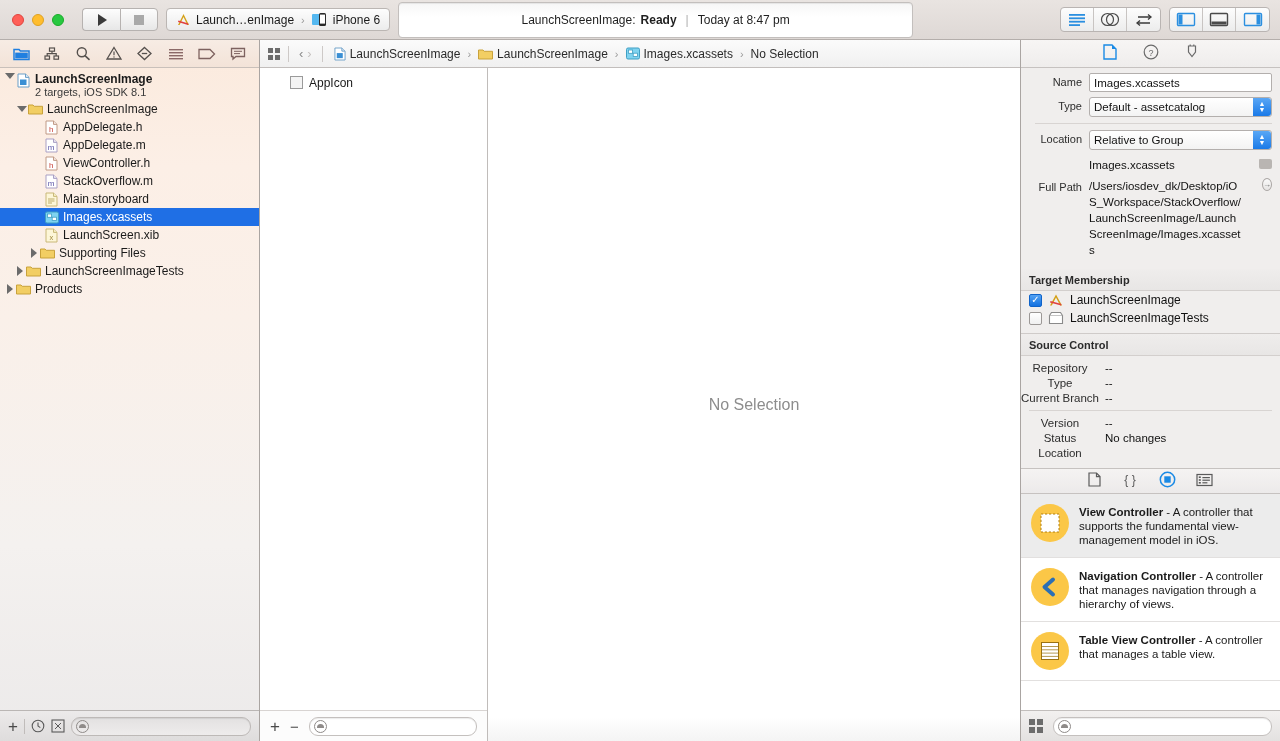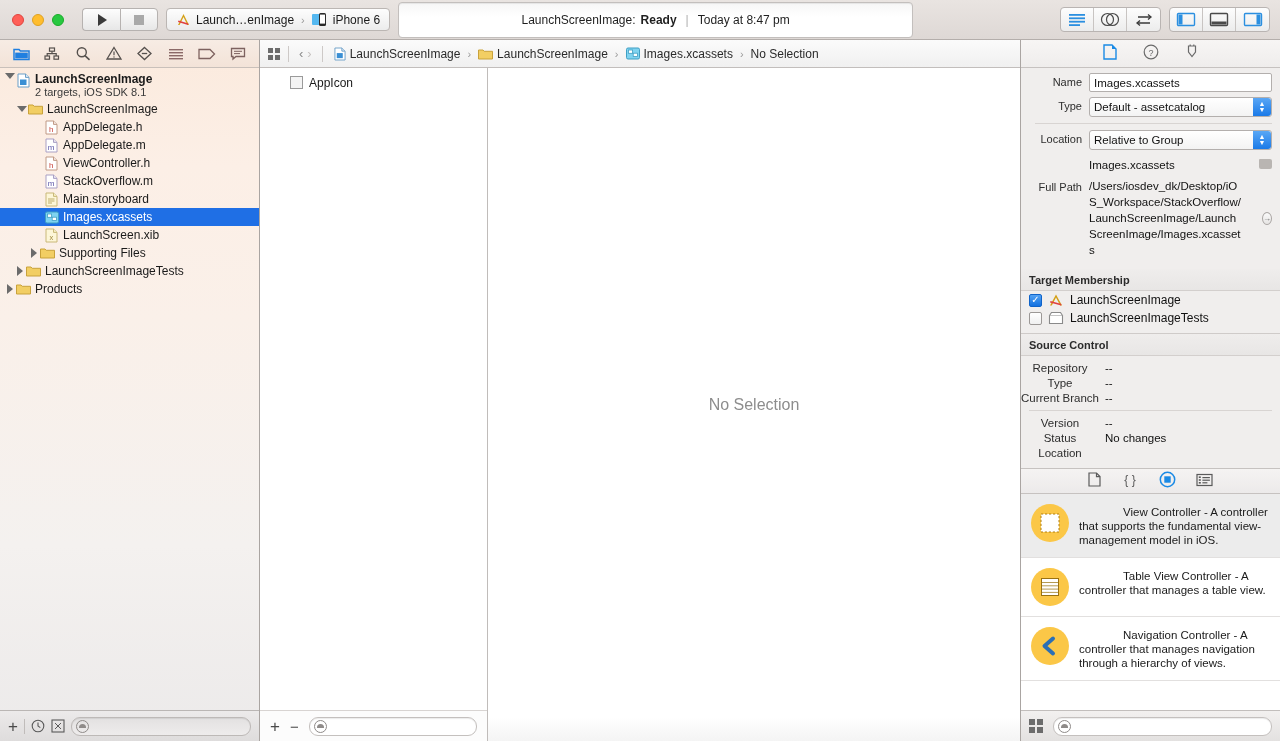--- a/index.html
+++ b/index.html
@@ -229,21 +229,21 @@
     height: 26px; flex: 0 0 26px; display: flex; align-items: center; justify-content: center; gap: 20px;
     background: linear-gradient(to bottom,#f5f3f2,#eceaea);
     border-top: 1px solid #c6c2c0; border-bottom: 1px solid #c6c2c0;
   }
   .lib-list { flex: 1; overflow: hidden; background: #fff; }
   .lib-item { display: flex; gap: 10px; padding: 10px 8px 10px 10px; border-bottom: 1px solid #e2e0df; }
   .lib-item.sel { background: #ececec; }
   .lib-ico { width: 38px; height: 38px; border-radius: 50%; background: #fbc747; flex: 0 0 38px;
     display: flex; align-items: center; justify-content: center; }
   .lib-txt { font-size: 11.5px; line-height: 14px; color: #1a1a1a; padding-top: 1px; }
-  .lib-txt b { font-weight: normal; margin-left: 44px; }
+  .lib-txt b { font-weight: bold; }
   .lib-bottom {
     height: 31px; flex: 0 0 31px; display: flex; align-items: center; gap: 10px; padding: 0 8px;
     background: linear-gradient(to bottom,#f2f0ef,#e3e1e0); border-top: 1px solid #c2bebc;
   }
   .grid4 { display: grid; grid-template-columns: 6px 6px; grid-template-rows: 6px 6px; gap: 2px; }
   .grid4 i { background: #6c6c6c; display: block; }
   .cloud-circ {
     width: 13px; height: 13px; border-radius: 50%; border: 1px solid #8f8b89;
     display: flex; align-items: center; justify-content: center; flex: 0 0 13px;
   }
@@ -711,21 +711,21 @@
           </div>
           <div class="frow">
             <span class="flabel"></span>
             <span class="fval" style="display:flex;align-items:center;justify-content:space-between">
               <span class="plainval">Images.xcassets</span>
               <span class="folder-mini"></span>
             </span>
           </div>
           <div class="frow">
             <span class="flabel">Full Path</span>
-            <span class="fval" style="display:flex;align-items:center;justify-content:space-between;gap:20px">
+            <span class="fval" style="display:flex;align-items:flex-start;justify-content:space-between;gap:20px">
               <span class="pathval" style="word-break:break-all">/Users/iosdev_dk/Desktop/iOS_Workspace/StackOverflow/LaunchScreenImage/LaunchScreenImage/Images.xcassets</span>
               <span class="arrow-circ">→</span>
             </span>
           </div>
         </div>
 
         <div class="sec-head">Target Membership</div>
         <div class="tm-pane">
           <div class="tm-row">
             <span class="cb on"></span>
@@ -815,43 +815,43 @@
               <rect x="2" y="2" width="18" height="18" fill="#fff" stroke="#b07f10" stroke-width="1" stroke-dasharray="2.2 1.8"></rect>
             </svg>
           </span>
           <span class="lib-txt">
             <b>View Controller</b><span> - A controller that supports the fundamental view-management model in iOS.</span>
           </span>
         </div>
         <div class="lib-item">
           <span class="lib-ico">
             <svg width="22" height="22" viewBox="0 0 22 22">
+              <path d="M14 3.5 L5.5 11 L14 18.5" fill="none" stroke="#2b6fb5" stroke-width="4" stroke-linecap="round" stroke-linejoin="round"></path>
+            </svg>
+          </span>
+          <span class="lib-txt">
+            <b>Navigation Controller</b><span> - A controller that manages navigation through a hierarchy of views.</span>
+          </span>
+        </div>
+        <div class="lib-item">
+          <span class="lib-ico">
+            <svg width="22" height="22" viewBox="0 0 22 22">
               <rect x="2.5" y="2.5" width="17" height="17" fill="#fff" stroke="#9a7212" stroke-width="1"></rect>
               <g stroke="#b59a52" stroke-width="1">
                   <path d="M3 6.5 H19"></path>
                   <path d="M3 9.8 H19"></path>
                   <path d="M3 13.1 H19"></path>
                   <path d="M3 16.4 H19"></path>
                 </g>
             </svg>
           </span>
           <span class="lib-txt">
             <b>Table View Controller</b><span> - A controller that manages a table view.</span>
           </span>
         </div>
-        <div class="lib-item">
-          <span class="lib-ico">
-            <svg width="22" height="22" viewBox="0 0 22 22">
-              <path d="M14 3.5 L5.5 11 L14 18.5" fill="none" stroke="#2b6fb5" stroke-width="4" stroke-linecap="round" stroke-linejoin="round"></path>
-            </svg>
-          </span>
-          <span class="lib-txt">
-            <b>Navigation Controller</b><span> - A controller that manages navigation through a hierarchy of views.</span>
-          </span>
-        </div>
       </div>
 
       <div class="lib-bottom">
         <span class="grid4">
             <i></i>
             <i></i>
             <i></i>
             <i></i>
           </span>
         <div class="filter-field white" style="flex:1">

